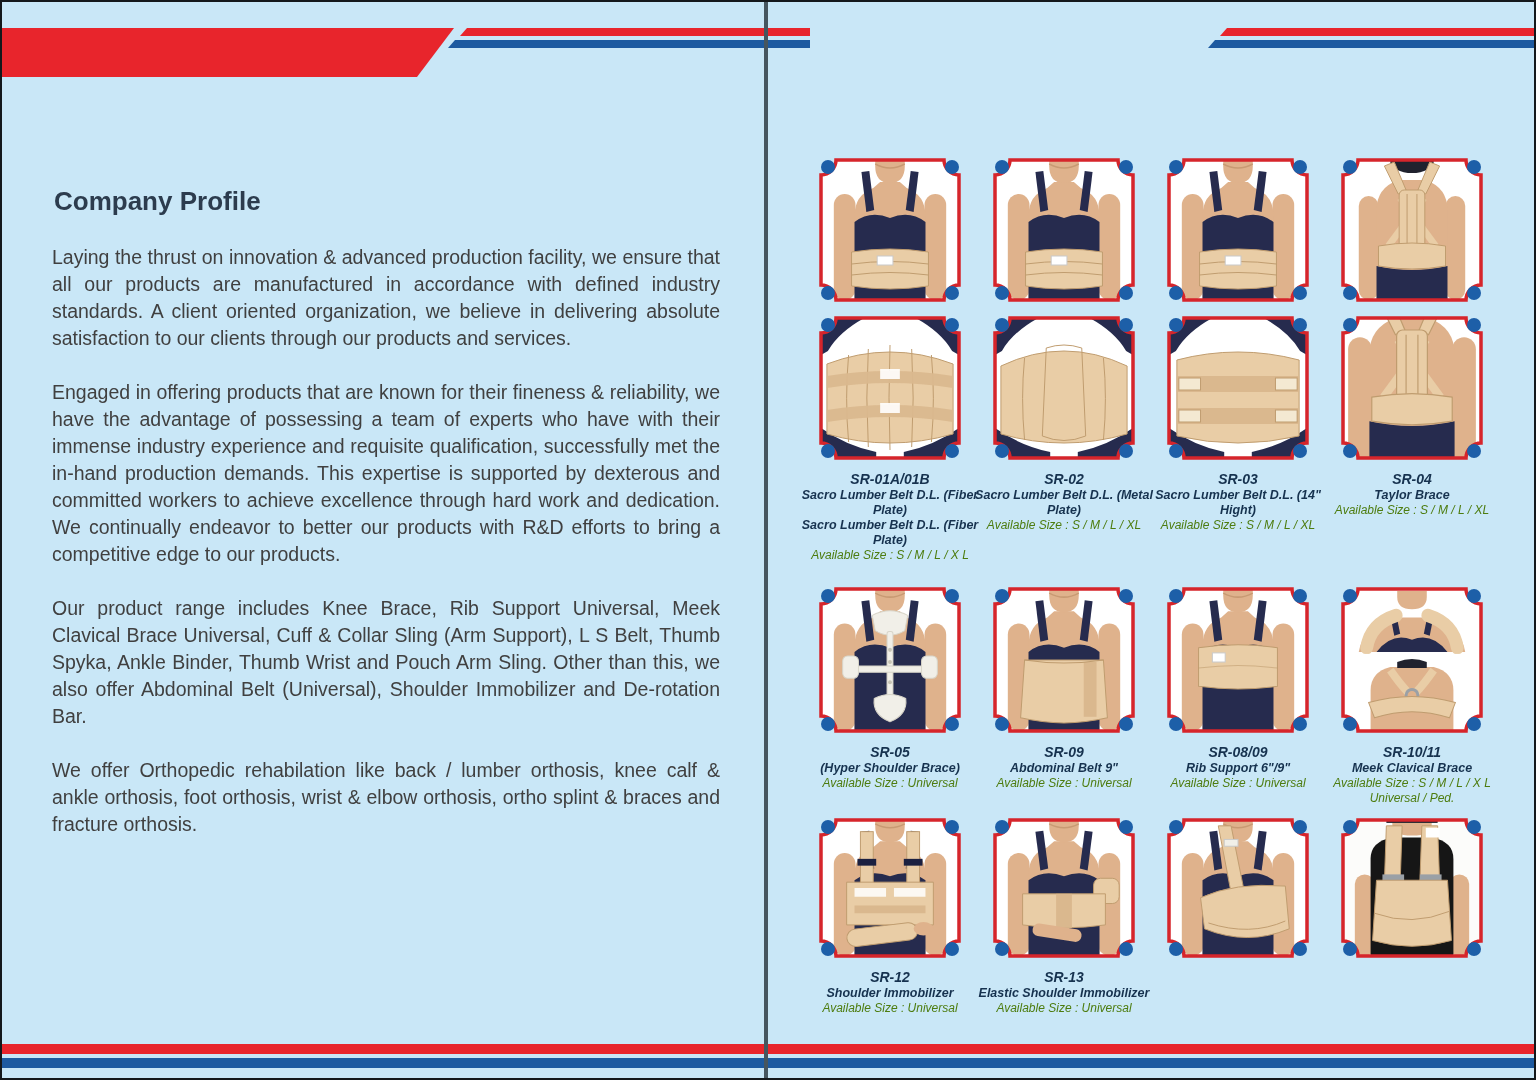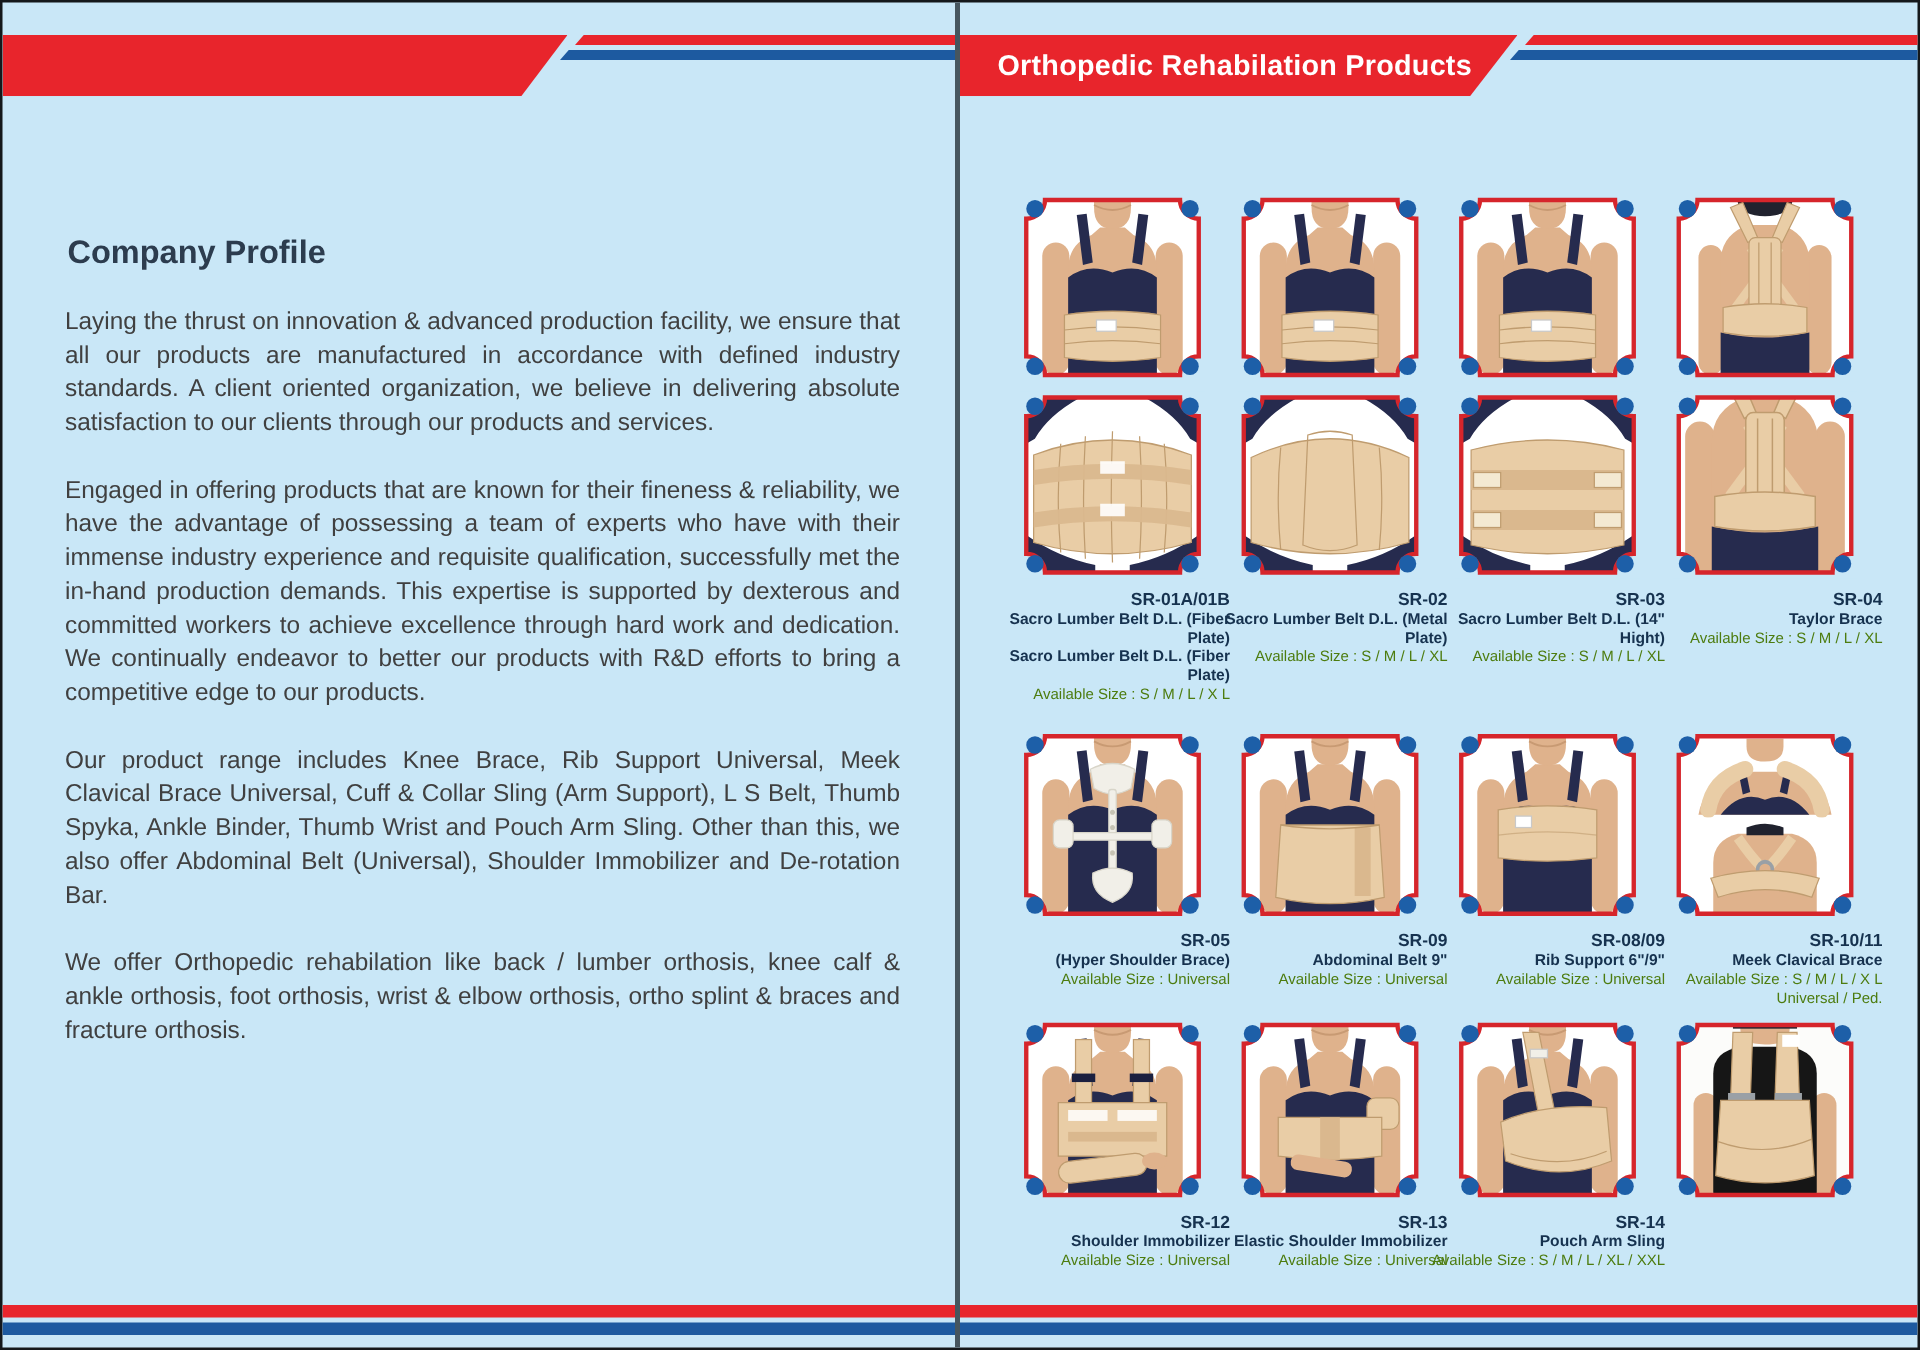--- a/index.html
+++ b/index.html
@@ -28,21 +28,21 @@
 
   
   .cp-head{position:absolute;left:52px;top:184px;margin:0;font-size:26px;font-weight:bold;color:#2c3c4e;}
   .cp-body{position:absolute;left:50px;top:242px;width:668px;color:#404040;font-size:19.5px;line-height:27px;text-align:justify;}
   .cp-body p{margin:0 0 27px 0;}
 
   
   .pgroup{position:absolute;left:0;width:100%;display:grid;grid-template-columns:repeat(4,148px);column-gap:26px;padding-left:48px;box-sizing:border-box;}
   .cell{width:148px;position:relative;}
   .photo{display:block;margin-bottom:8px;}
-  .caption{width:188px;margin-left:-20px;text-align:right;margin-top:2px;color:#16324f;}
+  .caption{width:188px;margin-left:-20px;text-align:center;margin-top:2px;color:#16324f;font-style:italic;}
   .code{font-size:14px;font-weight:bold;margin-bottom:1px;}
   .pname{font-size:12.5px;font-weight:bold;line-height:15px;}
   .psize{font-size:12px;line-height:15px;color:#4d7c0f;}
 </style>
 </head>
 <body>
 
 <div class="spread">
 
   <section class="page page-left">
@@ -55,23 +55,20 @@
         <p>Laying the thrust on innovation &amp; advanced production facility, we ensure that all our products are manufactured in accordance with defined industry standards. A client oriented organization, we believe in delivering absolute satisfaction to our clients through our products and services.</p>
         <p>Engaged in offering products that are known for their fineness &amp; reliability, we have the advantage of possessing a team of experts who have with their immense industry experience and requisite qualification, successfully met the in-hand production demands. This expertise is supported by dexterous and committed workers to achieve excellence through hard work and dedication. We continually endeavor to better our products with R&amp;D efforts to bring a competitive edge to our products.</p>
         <p>Our product range includes Knee Brace, Rib Support Universal, Meek Clavical Brace Universal, Cuff &amp; Collar Sling (Arm Support), L S Belt, Thumb Spyka, Ankle Binder, Thumb Wrist and Pouch Arm Sling. Other than this, we also offer Abdominal Belt (Universal), Shoulder Immobilizer and De-rotation Bar.</p>
         <p>We offer Orthopedic rehabilation like back / lumber orthosis, knee calf &amp; ankle orthosis, foot orthosis, wrist &amp; elbow orthosis, ortho splint &amp; braces and fracture orthosis.</p>
       </div>
   </section>
 
   <div class="page-divider"></div>
 
   <section class="page page-right">
-    <div class="banner banner-right">
-      <div class="banner-title">Orthopedic Rehabilation Products</div>
-    </div>
     <div class="hstripe red slant-left" style="top:26px;left:452px;right:0;"></div>
     <div class="hstripe blue slant-left" style="top:38px;left:440px;right:0;"></div>
 
     <div id="product-groups">
         <div class="pgroup" style="top: 153px;">
           <div class="cell">
             <svg class="photo" width="148" height="150" viewBox="0 0 148 150">
     <svg x="5" y="5" width="138" height="140" viewBox="0 0 140 140" preserveAspectRatio="none">
                 <rect width="140" height="140" fill="#ffffff"></rect>
                 <rect x="13" y="34" width="22" height="106" rx="11" fill="#dfb28c"></rect>
@@ -502,25 +499,20 @@
 <path d="M32,80 Q66,64 118,68 L122,112 Q80,130 36,112 Z" fill="#e9cda6" stroke="#bf9c6f"></path>
 <path d="M40,106 Q82,120 118,104" stroke="#bf9c6f" fill="none"></path>
               </svg>
     <path d="M0,0 H148 V146 H0 Z M20,5 H128 A15,15 0 0 0 143,20 V126 A15,15 0 0 0 128,141 H20 A15,15 0 0 0 5,126 V20 A15,15 0 0 0 20,5 Z" fill="#c9e7f7" fill-rule="evenodd"></path>
     <path d="M20,5 H128 A15,15 0 0 0 143,20 V126 A15,15 0 0 0 128,141 H20 A15,15 0 0 0 5,126 V20 A15,15 0 0 0 20,5 Z" fill="none" stroke="#d6252b" stroke-width="3.5"></path>
     <circle cx="12" cy="12" r="7" fill="#1d5fa8"></circle>
               <circle cx="136" cy="12" r="7" fill="#1d5fa8"></circle>
     <circle cx="12" cy="134" r="7" fill="#1d5fa8"></circle>
               <circle cx="136" cy="134" r="7" fill="#1d5fa8"></circle>
   </svg>
-            <div class="caption">
-      <div class="code">SR-14</div>
-      <div class="pname">Pouch Arm Sling</div>
-      <div class="psize">Available Size : S / M / L / XL / XXL</div>
-    </div>
           </div>
           <div class="cell">
             <svg class="photo" width="148" height="146" viewBox="0 0 148 146">
     <svg x="5" y="5" width="138" height="136" viewBox="0 0 140 140" preserveAspectRatio="none">
                 <rect width="140" height="140" fill="#fcfcfa"></rect>
 <rect x="12" y="56" width="20" height="84" rx="10" fill="#dfb28c"></rect>
                 <rect x="108" y="56" width="20" height="84" rx="10" fill="#dfb28c"></rect>
 <path d="M50,0 H90 V4 Q90,16 70,16 Q50,16 50,4 Z" fill="#dfb28c"></path>
 <rect x="44" y="0" width="52" height="3" fill="#20222e"></rect>
 <path d="M28,140 V40 Q28,22 50,18 L90,18 Q112,22 112,40 V140 Z" fill="#161616"></path>

